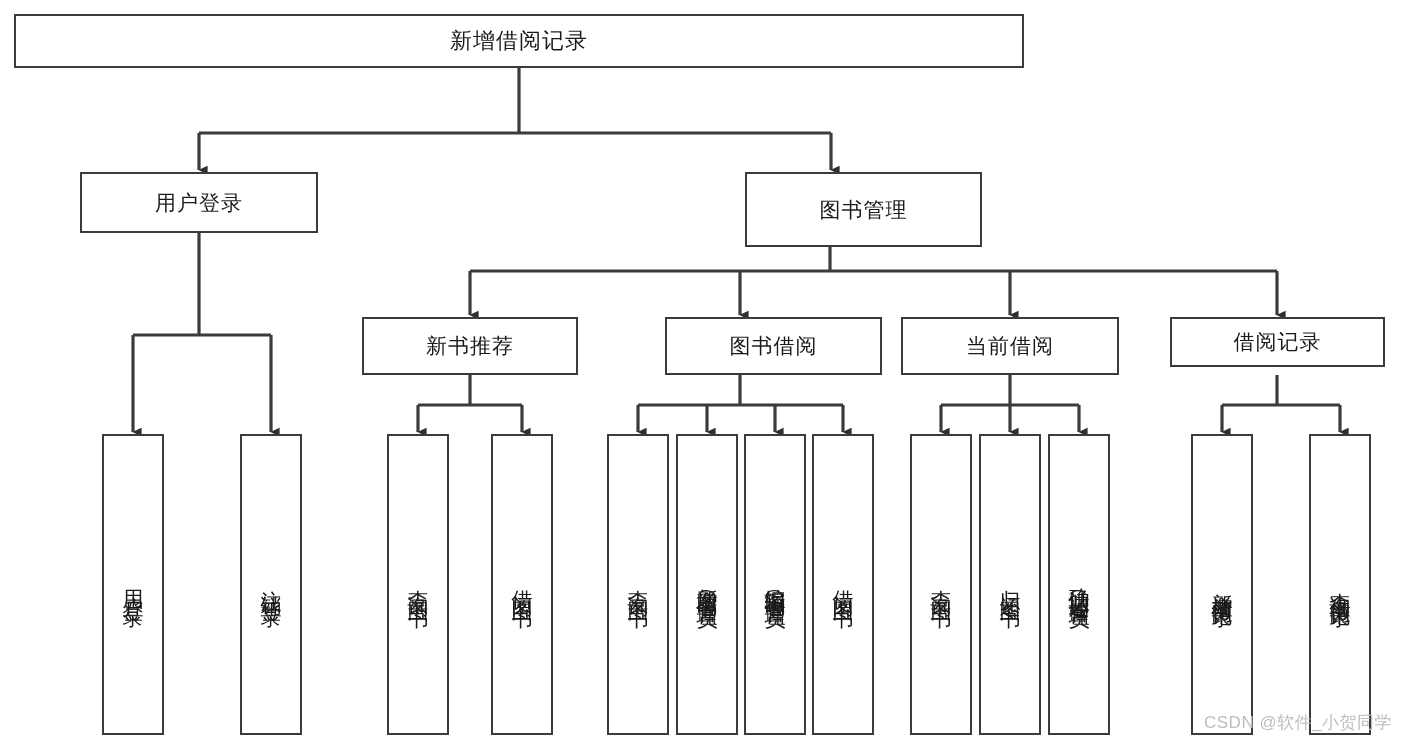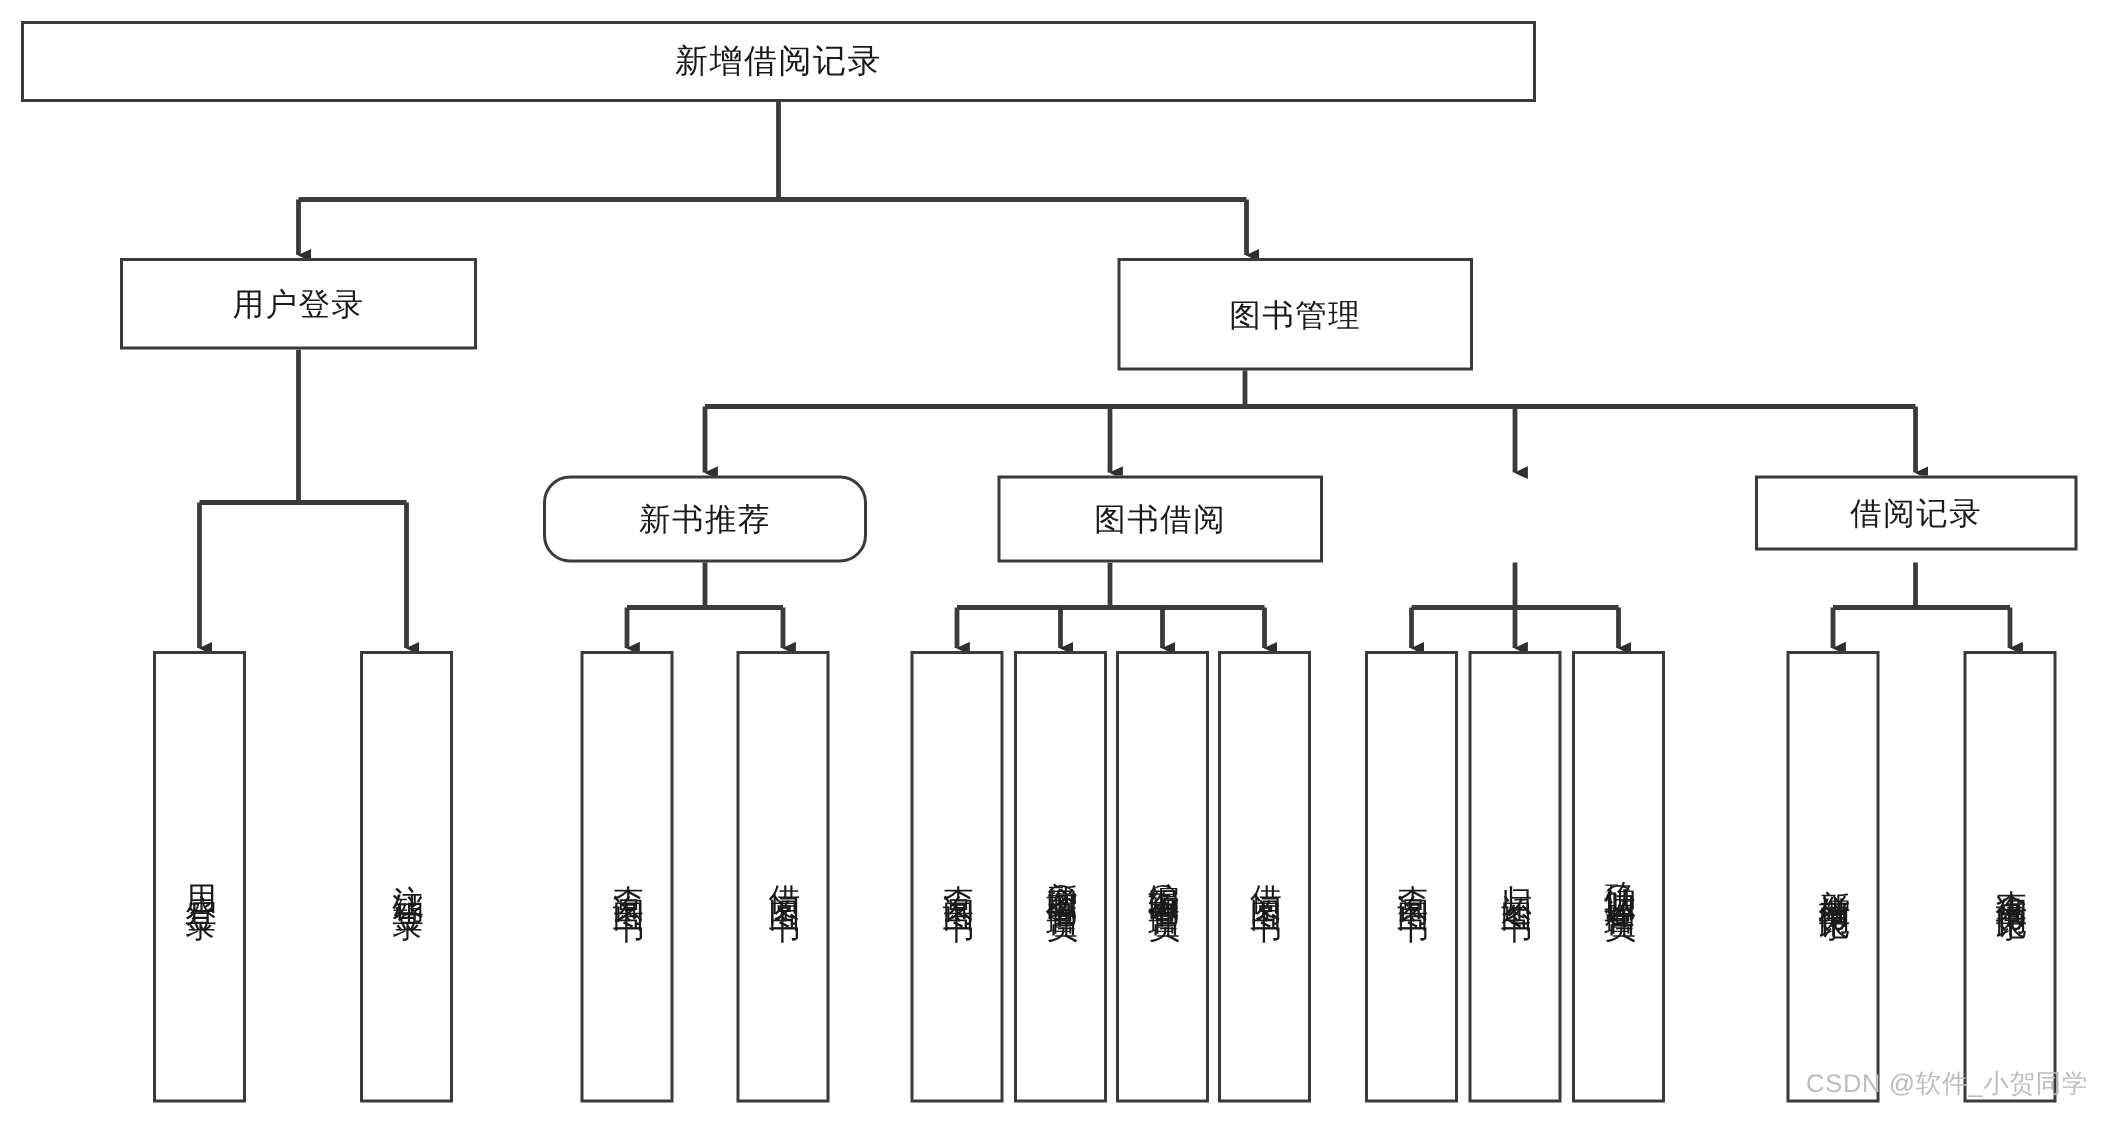--- a/index.html
+++ b/index.html
@@ -104,22 +104,23 @@
       <path d="M1222,405 L1222,432" marker-end="url(#arw)"></path>
       <path d="M1340,405 L1340,432" marker-end="url(#arw)"></path>
     </g>
   </svg>
 
   <div class="node root" style="left:14px;top:14px;width:1010px;height:54px;">新增借阅记录</div>
 
   <div class="node h" style="left:80px;top:172px;width:238px;height:61px;">用户登录</div>
   <div class="node h" style="left:745px;top:172px;width:237px;height:75px;">图书管理</div>
 
-  <div class="node h" style="left:362px;top:317px;width:216px;height:58px;border-radius:18px;">新书推荐</div>
+  <div class="node h" style="left:362px;top:317px;width:216px;height:58px;">新书推荐</div>
   <div class="node h" style="left:665px;top:317px;width:217px;height:58px;">图书借阅</div>
+  <div class="node h" style="left:901px;top:317px;width:218px;height:58px;">当前借阅</div>
   <div class="node h" style="left:1170px;top:317px;width:215px;height:50px;">借阅记录</div>
 
   <div class="node v" style="left:102px;top:434px;width:62px;height:301px;">用户登录</div>
   <div class="node v" style="left:240px;top:434px;width:62px;height:301px;">注销登录</div>
 
   <div class="node v" style="left:387px;top:434px;width:62px;height:301px;">查询图书</div>
   <div class="node v" style="left:491px;top:434px;width:62px;height:301px;">借阅图书</div>
 
   <div class="node v" style="left:607px;top:434px;width:62px;height:301px;">查询图书</div>
   <div class="node v tight" style="left:676px;top:434px;width:62px;height:301px;">新增图书（管理员）</div>

